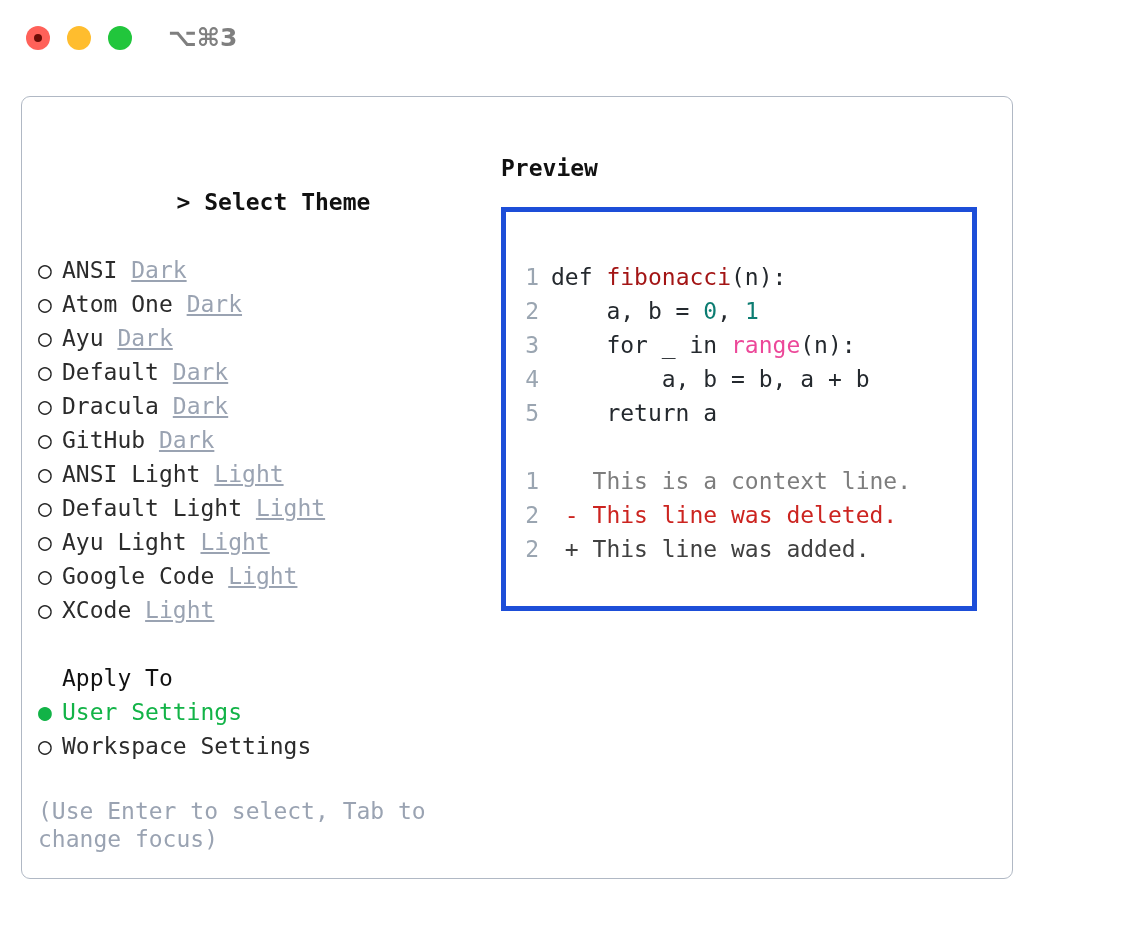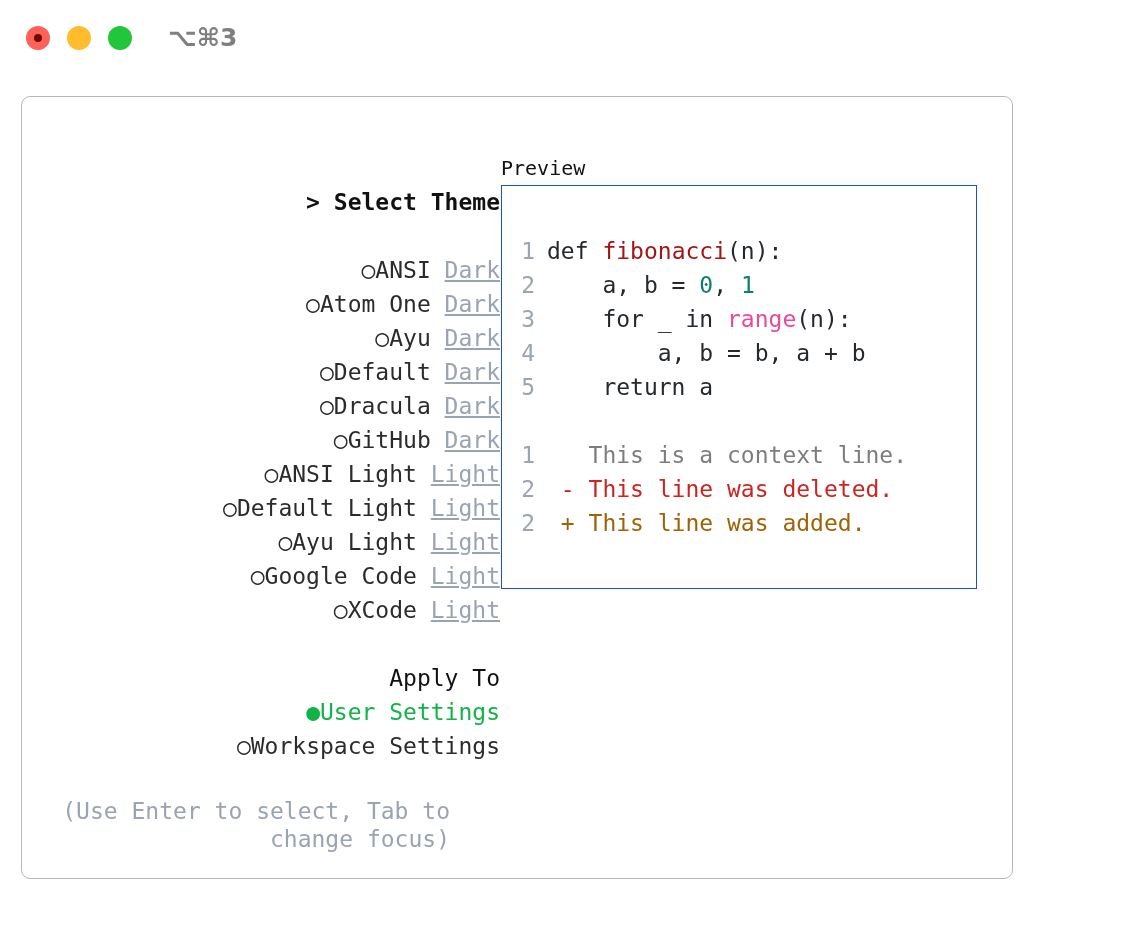--- a/index.html
+++ b/index.html
@@ -88,24 +88,23 @@
 
   .columns {
     position: absolute;
     left: 0; top: 0;
     width: 100%; height: 100%;
   }
 
   
   .left-col {
     position: absolute;
-    left: 28px;
+    left: 16px;
     top: 54px;
     width: 450px;
-    text-align: right;
   }
 
   .section-head {
     font-size: 23px;
     font-weight: bold;
     color: #111111;
     line-height: 34px;
     white-space: pre;
   }
   .section-head .caret {
@@ -154,30 +153,31 @@
   }
 
   
   .right-col {
     position: absolute;
     left: 479px;
     top: 54px;
     width: 500px;
   }
   .preview-title {
-    font-size: 20px;
-    font-weight: normal;
+    font-size: 23px;
+    font-weight: bold;
     color: #111111;
     line-height: 34px;
     white-space: pre;
   }
   .preview-box {
+    margin-top: 22px;
     width: 476px;
     height: 404px;
-    border: 1px solid #1d4ed8;
+    border: 5px solid #1d4ed8;
     box-sizing: border-box;
     background: #ffffff;
     position: relative;
   }
   .code {
     position: absolute;
     left: 19px;
     top: 48px;
     right: 8px;
   }
@@ -192,21 +192,21 @@
     width: 14px;
     text-align: right;
     color: #9aa5b1;
     margin-right: 12px;
   }
   .kw-fn    { color: #a31515; }
   .kw-num   { color: #0d7d72; }
   .kw-call  { color: #ec4899; }
   .diff-ctx { color: #7d7d7d; }
   .diff-del { color: #cc2420; text-align: right; }
-  .diff-add { color: #a16207; }
+  .diff-add { color: #404040; }
 </style>
 </head>
 <body>
 
 <div class="window">
 
   <div class="titlebar">
     <div class="lights">
       <span class="light close"></span>
       <span class="light minimize"></span>

